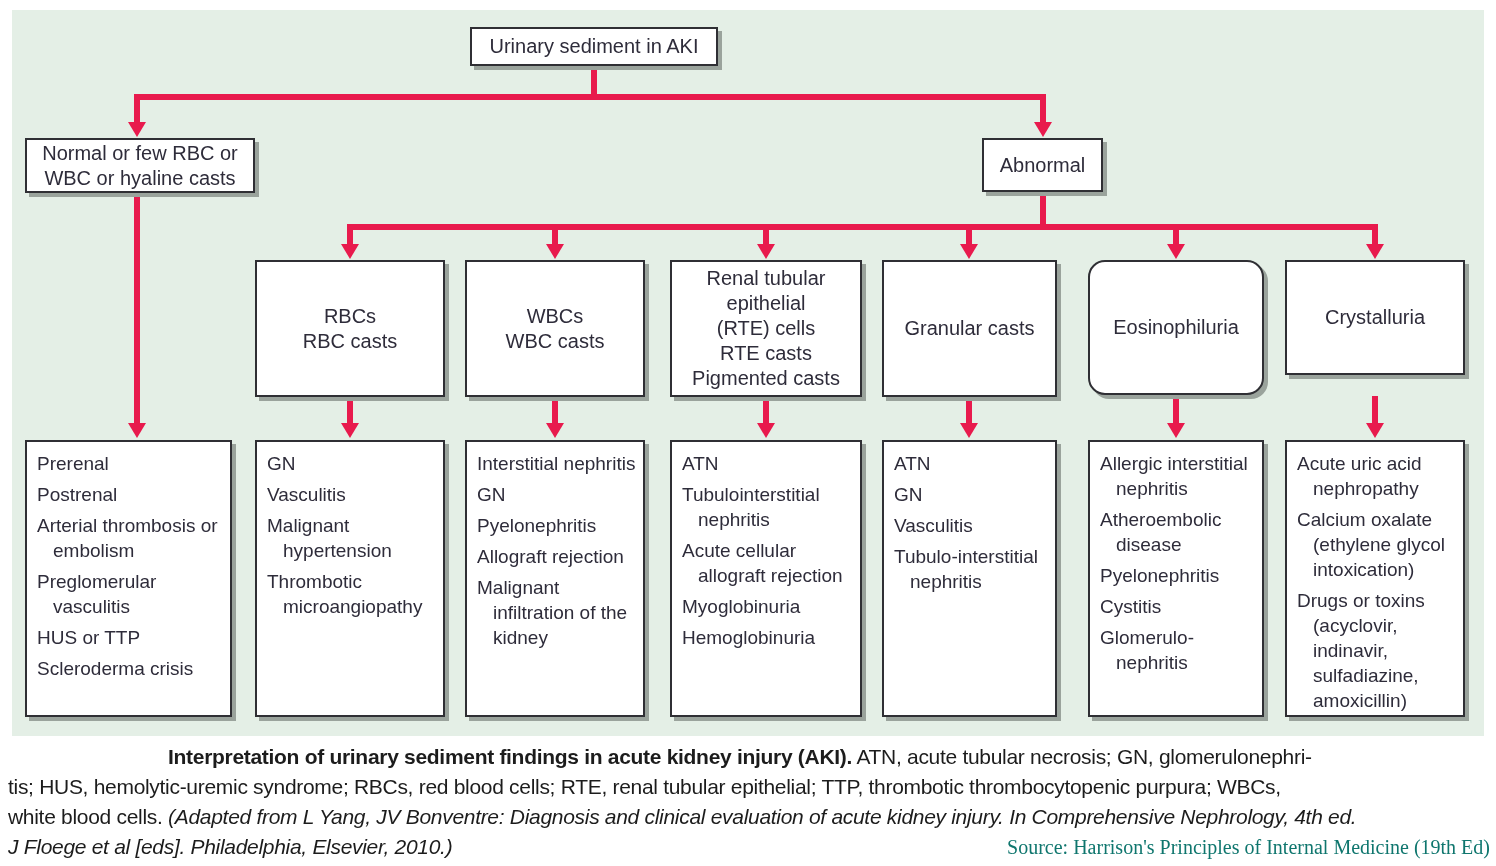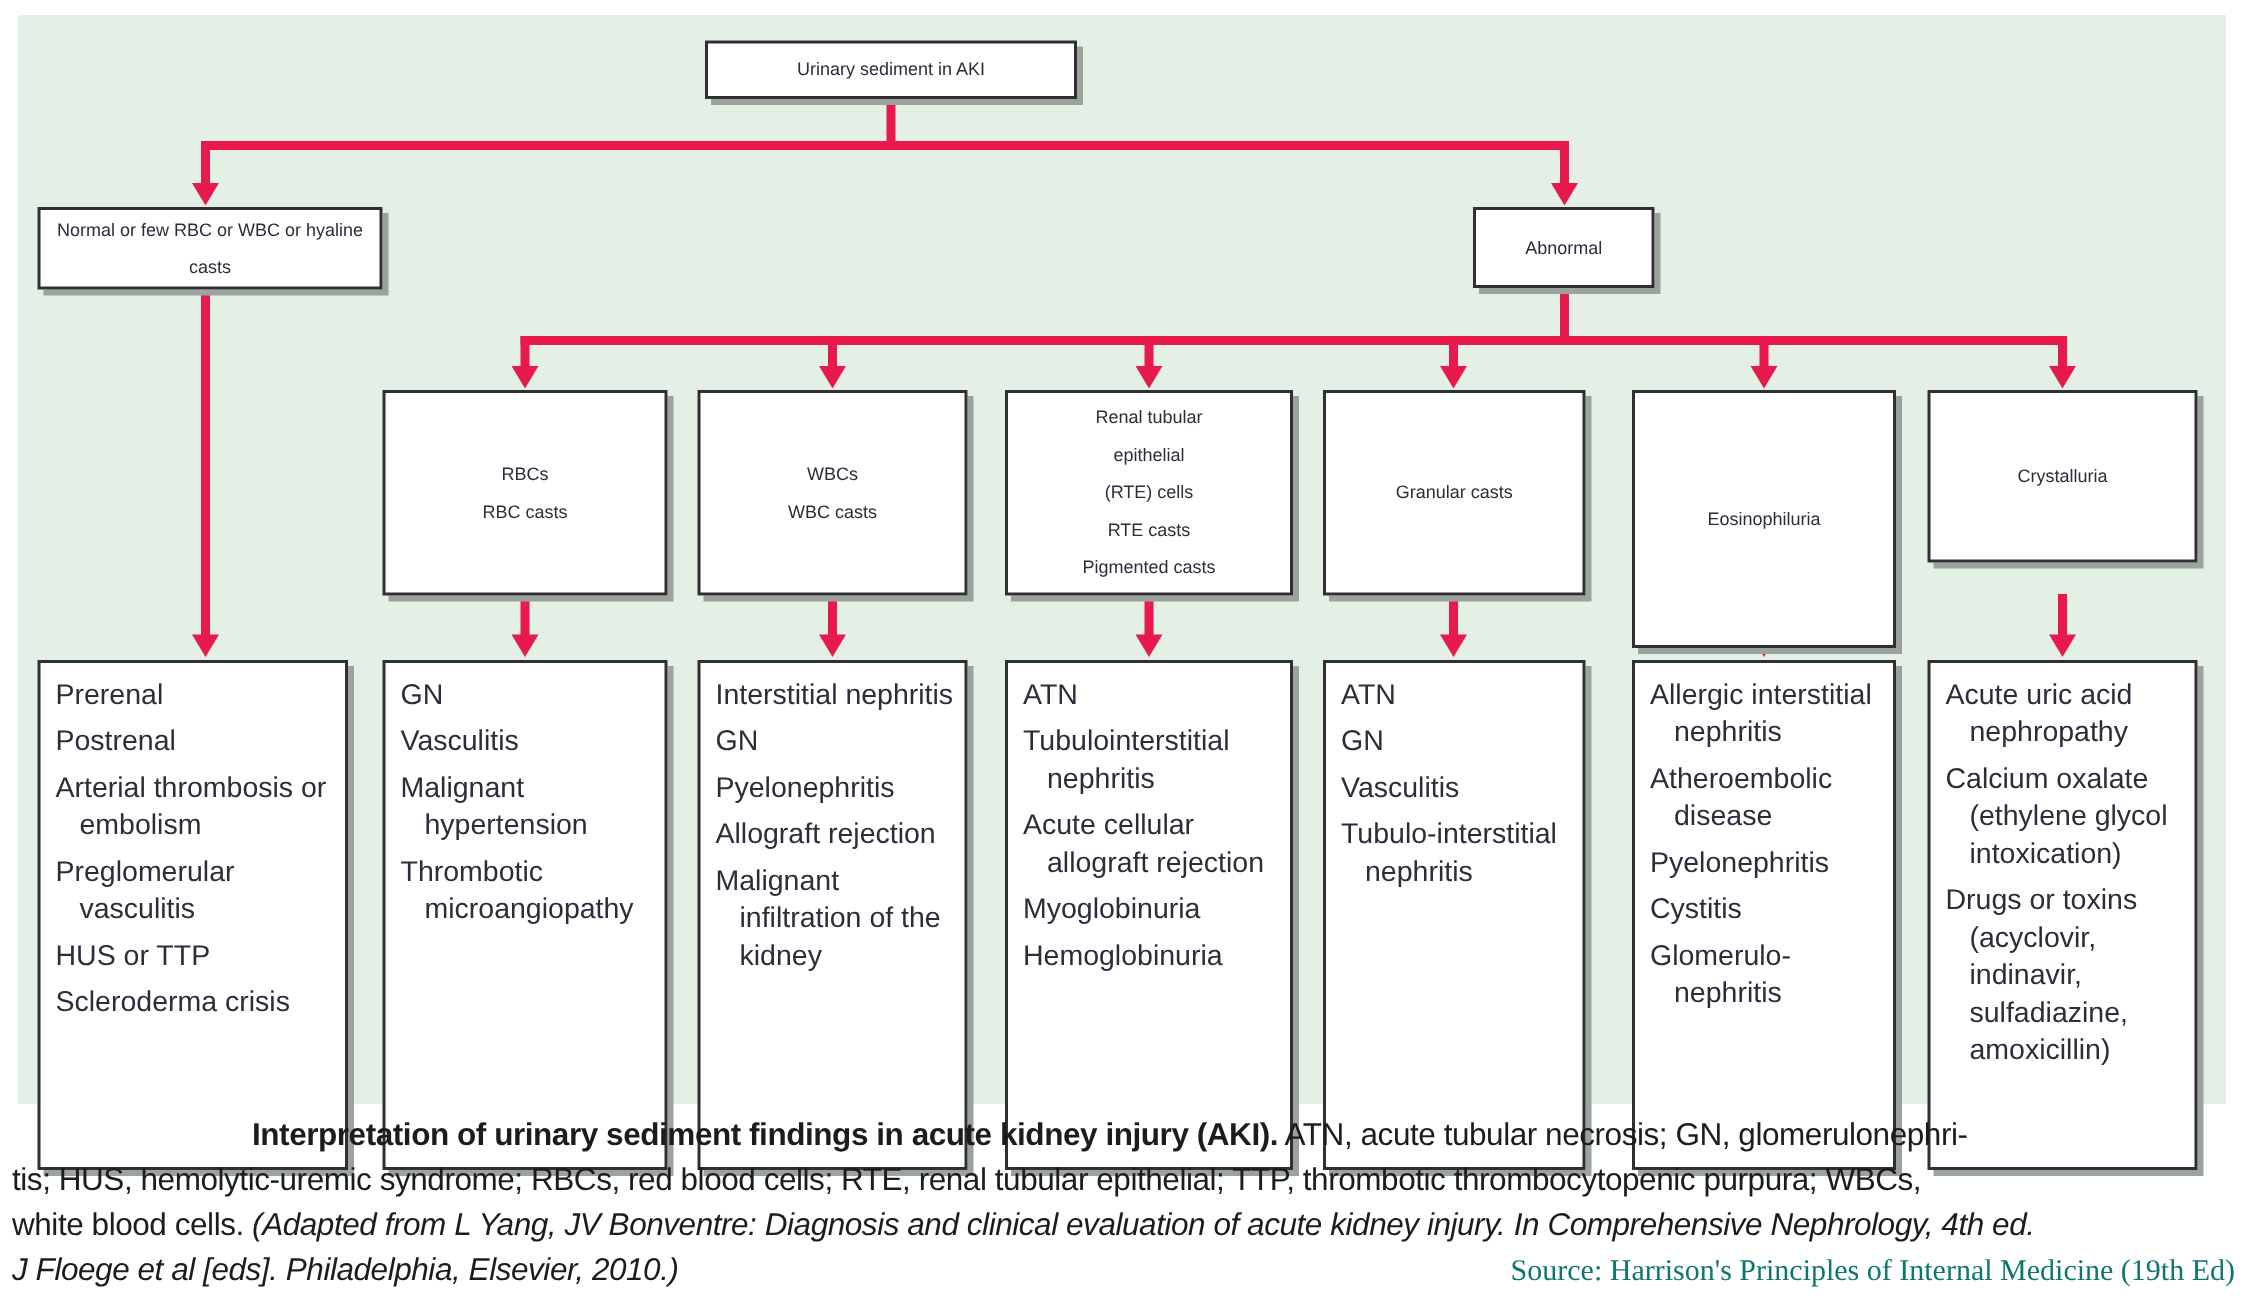--- a/index.html
+++ b/index.html
@@ -4,33 +4,33 @@
 <style>
   html,body{margin:0;padding:0;background:#ffffff;}
   .stage{position:relative;width:1496px;height:866px;background:#ffffff;overflow:hidden;
          font-family:"Liberation Sans", sans-serif;color:#2e2c3a;}
   .panel{position:absolute;left:12px;top:10px;width:1472px;height:726px;background:#e4efe6;}
 
   
   .fbox{position:absolute;background:#ffffff;border:2px solid #2f2f34;
         box-shadow:4px 4px 0 #9aa39c;box-sizing:border-box;
         display:flex;align-items:center;justify-content:center;text-align:center;
-        font-size:12px;line-height:25px;white-space:pre-line;}
+        font-size:20px;line-height:25px;white-space:pre-line;}
   .box-root{left:470px;top:27px;width:248px;height:39px;}
   .box-left{left:25px;top:138px;width:230px;height:55px;}
   .box-abn{left:982px;top:138px;width:121px;height:54px;}
 
   .cat0{left:255px;top:260px;width:190px;height:137px;}
   .cat1{left:465px;top:260px;width:180px;height:137px;}
   .cat2{left:670px;top:260px;width:192px;height:137px;}
   .cat3{left:882px;top:260px;width:175px;height:137px;}
-  .cat4{left:1088px;top:260px;width:176px;height:172px;}
+  .cat4{left:1088px;top:260px;width:176px;height:135px;border-radius:17px;}
   .cat5{left:1285px;top:260px;width:180px;height:115px;}
 
-  .leafbox{position:absolute;top:440px;height:340px;background:#ffffff;border:2px solid #2f2f34;
+  .leafbox{position:absolute;top:440px;height:277px;background:#ffffff;border:2px solid #2f2f34;
            box-shadow:4px 4px 0 #9aa39c;box-sizing:border-box;
            padding:9px 6px 6px 10px;overflow:hidden;text-align:left;}
   .lf0{left:25px;width:207px;}
   .lf1{left:255px;width:190px;}
   .lf2{left:465px;width:180px;}
   .lf3{left:670px;width:192px;}
   .lf4{left:882px;width:175px;}
   .lf5{left:1088px;width:176px;}
   .lf6{left:1285px;width:180px;}
   .leaf-item{font-size:19px;line-height:25px;margin-bottom:6px;

